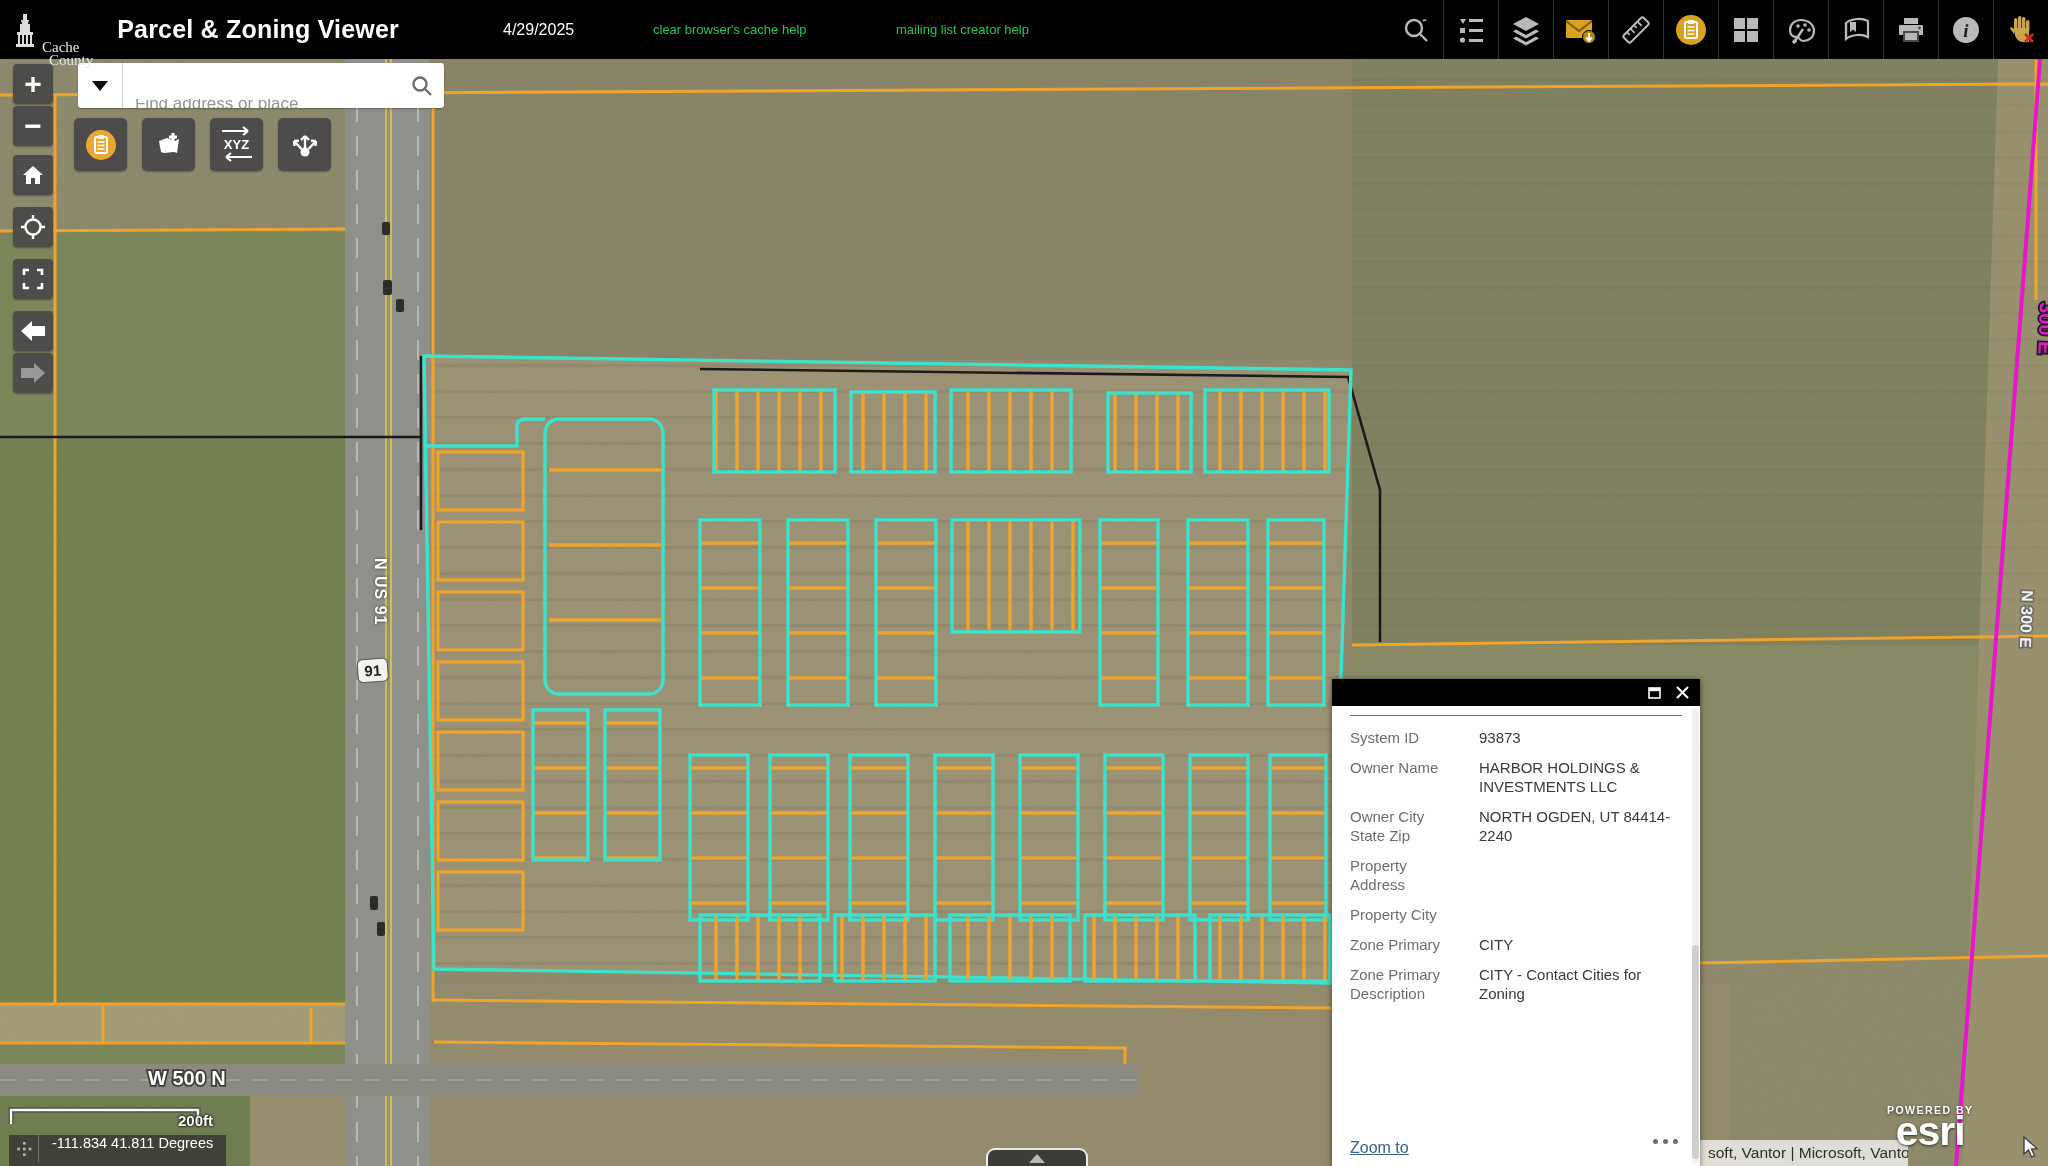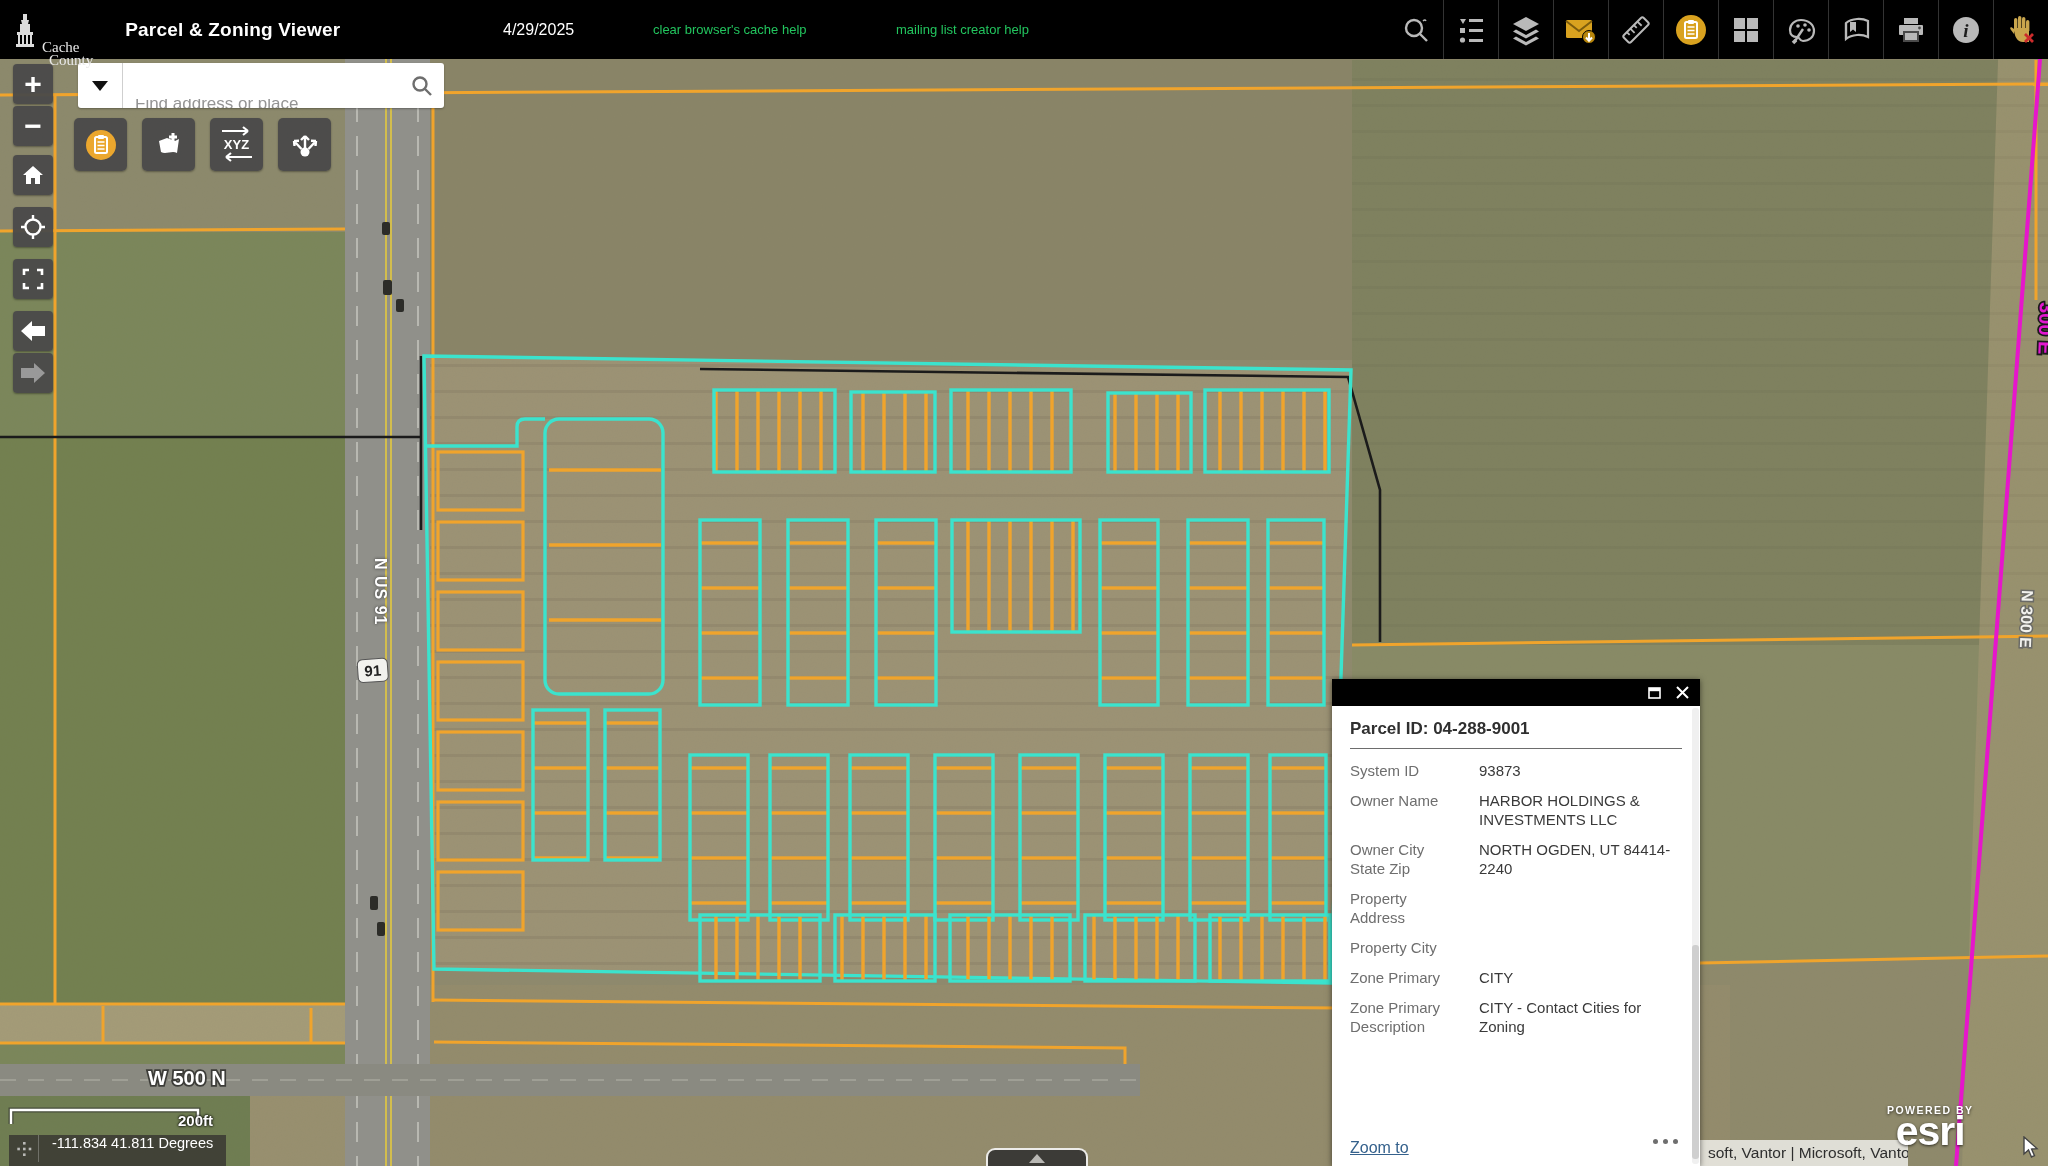--- a/index.html
+++ b/index.html
@@ -5,21 +5,21 @@
   html,body{margin:0;padding:0;background:#000;}
   #app{position:relative;width:2048px;height:1166px;overflow:hidden;
        font-family:"Liberation Sans",sans-serif;-webkit-font-smoothing:antialiased;}
 
   
   #hdr{position:absolute;left:0;top:0;width:2048px;height:59px;background:#000;z-index:50;
        display:flex;align-items:center;color:#fff;}
   .logo{display:flex;align-items:center;margin-left:12px;}
   .logo-text{font-family:"Liberation Serif",serif;font-size:15px;line-height:13px;color:#e9e9e9;margin-left:4px;margin-top:48px;}
   .logo-text .l2{margin-left:7px;}
-  #app-title{font-size:19px;font-weight:bold;margin-left:32px;letter-spacing:.2px;}
+  #app-title{font-size:25px;font-weight:bold;margin-left:24px;letter-spacing:.2px;}
   #hdr-date{position:absolute;left:503px;font-size:16px;}
   .hdr-link{position:absolute;font-size:13px;color:#22c55e;text-decoration:none;cursor:pointer;}
   #link1{left:653px;} #link2{left:896px;}
   #hicons{position:absolute;right:0;top:0;height:59px;display:flex;}
   .hcell{width:54px;height:59px;display:flex;align-items:center;justify-content:center;
          border-left:1px solid #333;cursor:pointer;}
   .hcell:first-child{border-left:none;}
 
   
   #map{position:absolute;left:0;top:0;width:2048px;height:1166px;}
@@ -464,21 +464,20 @@
           <rect x="1" y="1" width="11" height="3.2" fill="#fff"></rect>
         </svg>
       </span>
       <span class="wbtn">
         <svg width="13" height="13" viewBox="0 0 13 13">
           <path d="M1,1 L12,12 M12,1 L1,12" stroke="#fff" stroke-width="2"></path>
         </svg>
       </span>
     </div>
     <div id="popup-body">
-      <div id="popup-title">Parcel ID: 04-288-9001</div>
       <div id="popup-hr"></div>
 
       <div class="prow">
         <span class="plabel">System ID</span>
         <span class="pval">93873</span>
       </div>
       <div class="prow">
         <span class="plabel">Owner Name</span>
         <span class="pval">HARBOR HOLDINGS &amp; INVESTMENTS LLC</span>
       </div>

